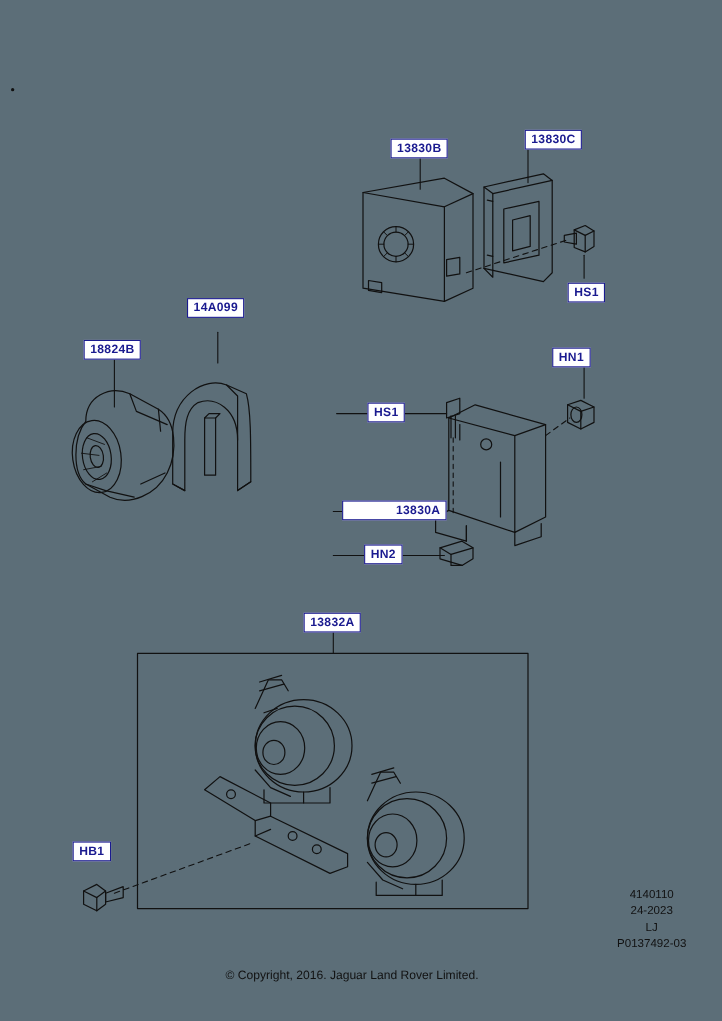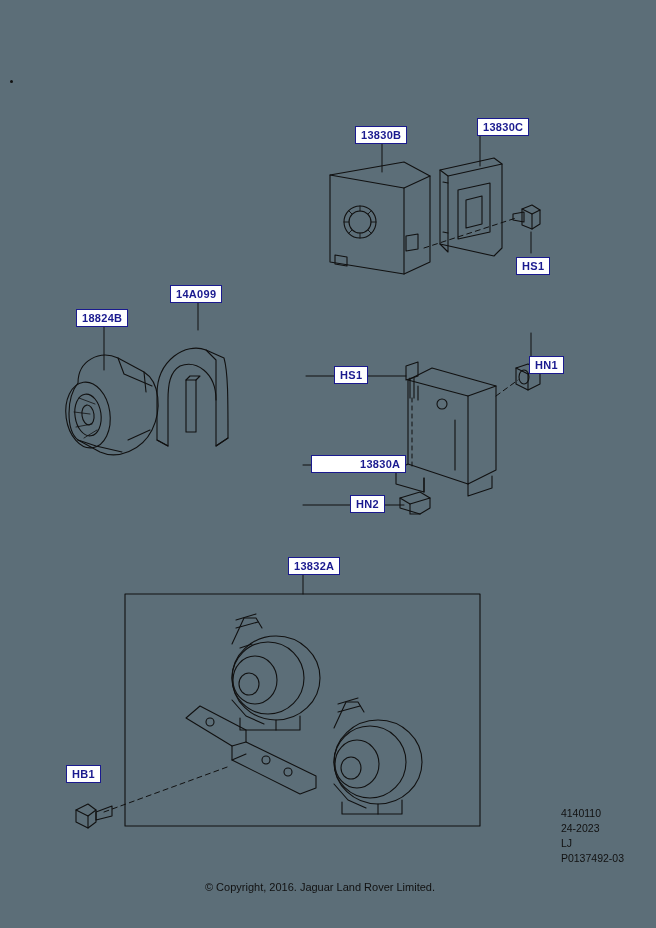--- a/index.html
+++ b/index.html
@@ -38,21 +38,21 @@
     white-space: nowrap;
     letter-spacing: 0.3px;
   }
   .footer-block {
     position: absolute;
     right: 32px;
     bottom: 62px;
     color: #111;
     font-size: 10.5px;
     line-height: 15px;
-    text-align: left;
+    text-align: center;
     font-family: "Liberation Sans", sans-serif;
   }
   .copyright {
     position: absolute;
     left: 0;
     right: 16px;
     bottom: 35px;
     text-align: center;
     color: #111;
     font-size: 11px;
@@ -236,27 +236,27 @@
       <g stroke-dasharray="5,4" stroke-width="1">
         <line x1="104" y1="812" x2="230" y2="766"></line>
       </g>
 
     </g>
   </svg>
 
   <div class="callout" style="left:355px; top:126px;">13830B</div>
   <div class="callout" style="left:477px; top:118px;">13830C</div>
   <div class="callout" style="left:516px; top:257px;">HS1</div>
-  <div class="callout" style="left:170px; top:285px;text-align:center;">14A099</div>
+  <div class="callout" style="left:170px; top:271px;text-align:center;">14A099</div>
   <div class="callout" style="left:76px; top:309px;">18824B</div>
-  <div class="callout" style="left:529px; top:316px;margin-top:40px;">HN1</div>
+  <div class="callout" style="left:502px; top:316px;">HN1</div>
   <div class="callout" style="left:334px; top:366px;">HS1</div>
   <div class="callout" style="left:311px; top:455px;padding-left:48px;">13830A</div>
-  <div class="callout" style="left:350px; top:495px;">HN2</div>
-  <div class="callout" style="left:288px; top:557px;">13832A</div>
+  <div class="callout" style="left:331px; top:495px;">HN2</div>
+  <div class="callout" style="left:276px; top:557px;">13832A</div>
   <div class="callout" style="left:66px; top:765px;">HB1</div>
 
   <div class="footer-block">
     <div>4140110</div>
     <div>24-2023</div>
     <div>LJ</div>
     <div>P0137492-03</div>
   </div>
 
   <div class="copyright">© Copyright, 2016. Jaguar Land Rover Limited.</div>

